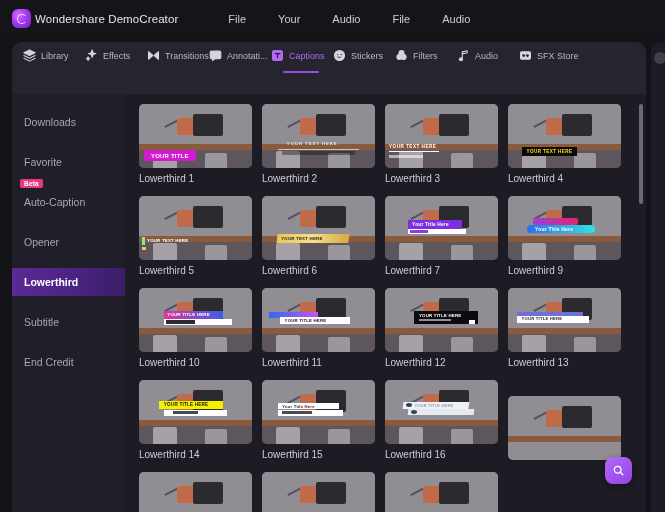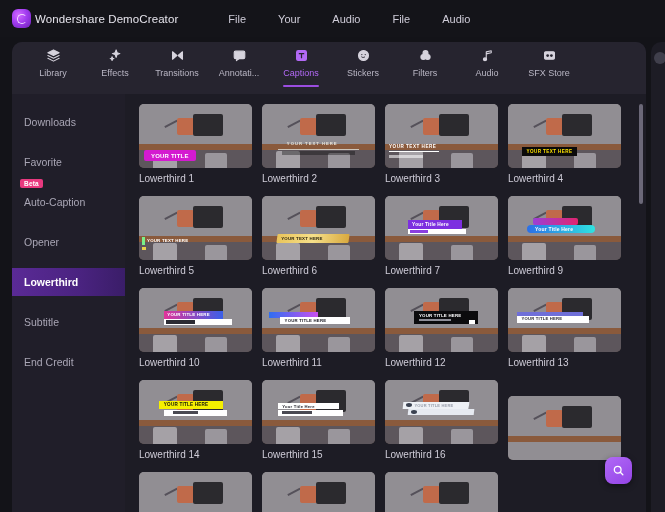--- a/index.html
+++ b/index.html
@@ -52,21 +52,21 @@
   }
 
   
   .toolbar {
     position: absolute; left: 0; top: 0; width: 634px; height: 52px;
     background: #26242f;
     display: flex; align-items: flex-start; padding-left: 10px;
   }
   .tab {
     width: 62px; padding-top: 5px;
-    display: flex; flex-direction: column; align-items: center; gap: 4px;
+    display: flex; flex-direction: row; align-items: center; gap: 4px;
     cursor: pointer; position: relative;
   }
   .tab .ticon { height: 17px; display: flex; align-items: center; justify-content: center; }
   .tab .tlabel { font-size: 9px; color: #b9b6c4; white-space: nowrap; }
   .tab.active .tlabel { color: #b269f5; }
   .tab .underline {
     position: absolute; bottom: -9px; left: 13px; width: 36px; height: 2px;
     background: #9b4de0; border-radius: 2px; display: none;
   }
   .tab.active .underline { display: block; }

